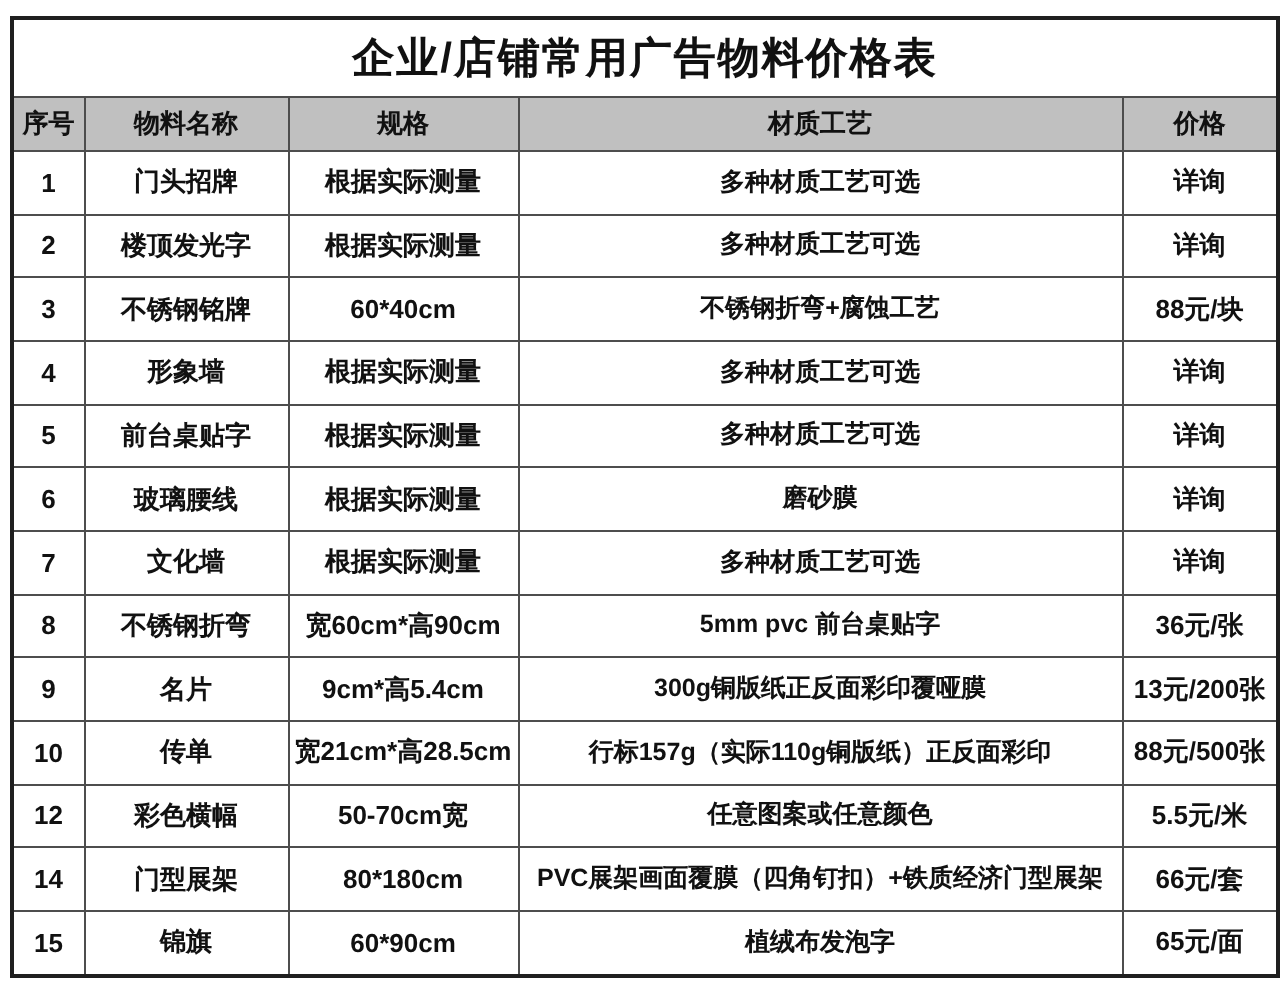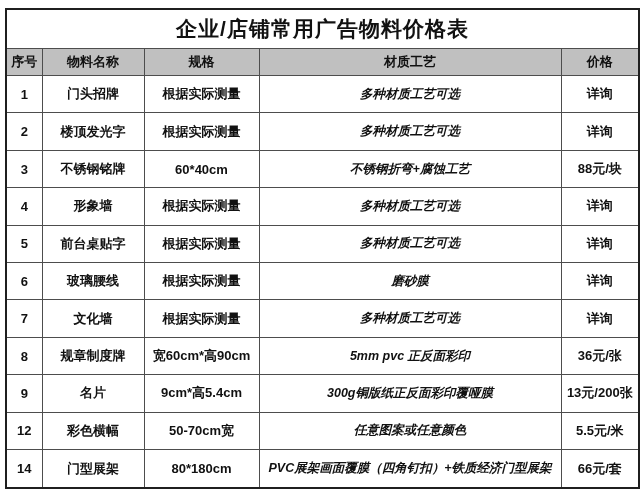--- a/index.html
+++ b/index.html
@@ -43,21 +43,20 @@
     border-bottom: 1px solid #4d4d4d;
     border-radius: 19px;
   }
   tr.header-row th {
     height: 26px;
     background: #c0c0c0;
   }
   tbody td.cell-process {
     font-size: 12.5px;
     letter-spacing: 0;
-    font-style: italic;
   }
   tbody td.cell-no {
     font-weight: bold;
   }
 </style>
 </head>
 <body>
 
 <div class="page">
   <table class="price-table">
@@ -132,48 +131,62 @@
   <tr>
     <td class="cell-no">7</td>
     <td class="cell-name">文化墙</td>
     <td class="cell-spec">根据实际测量</td>
     <td class="cell-process">多种材质工艺可选</td>
     <td class="cell-price">详询</td>
   </tr>
 
   <tr>
     <td class="cell-no">8</td>
-    <td class="cell-name">规章制度牌</td>
+    <td class="cell-name">不锈钢折弯</td>
     <td class="cell-spec">宽60cm*高90cm</td>
-    <td class="cell-process">5mm pvc 正反面彩印</td>
+    <td class="cell-process">5mm pvc 前台桌贴字</td>
     <td class="cell-price">36元/张</td>
   </tr>
 
   <tr>
     <td class="cell-no">9</td>
     <td class="cell-name">名片</td>
     <td class="cell-spec">9cm*高5.4cm</td>
     <td class="cell-process">300g铜版纸正反面彩印覆哑膜</td>
     <td class="cell-price">13元/200张</td>
   </tr>
 
+  <tr>
+    <td class="cell-no">10</td>
+    <td class="cell-name">传单</td>
+    <td class="cell-spec">宽21cm*高28.5cm</td>
+    <td class="cell-process">行标157g（实际110g铜版纸）正反面彩印</td>
+    <td class="cell-price">88元/500张</td>
+  </tr>
 
 
   <tr>
     <td class="cell-no">12</td>
     <td class="cell-name">彩色横幅</td>
     <td class="cell-spec">50-70cm宽</td>
     <td class="cell-process">任意图案或任意颜色</td>
     <td class="cell-price">5.5元/米</td>
   </tr>
 
 
   <tr>
     <td class="cell-no">14</td>
     <td class="cell-name">门型展架</td>
     <td class="cell-spec">80*180cm</td>
     <td class="cell-process">PVC展架画面覆膜（四角钉扣）+铁质经济门型展架</td>
     <td class="cell-price">66元/套</td>
   </tr>
 
+  <tr>
+    <td class="cell-no">15</td>
+    <td class="cell-name">锦旗</td>
+    <td class="cell-spec">60*90cm</td>
+    <td class="cell-process">植绒布发泡字</td>
+    <td class="cell-price">65元/面</td>
+  </tr>
 </tbody>
   </table>
 </div>
 
 </body></html>

